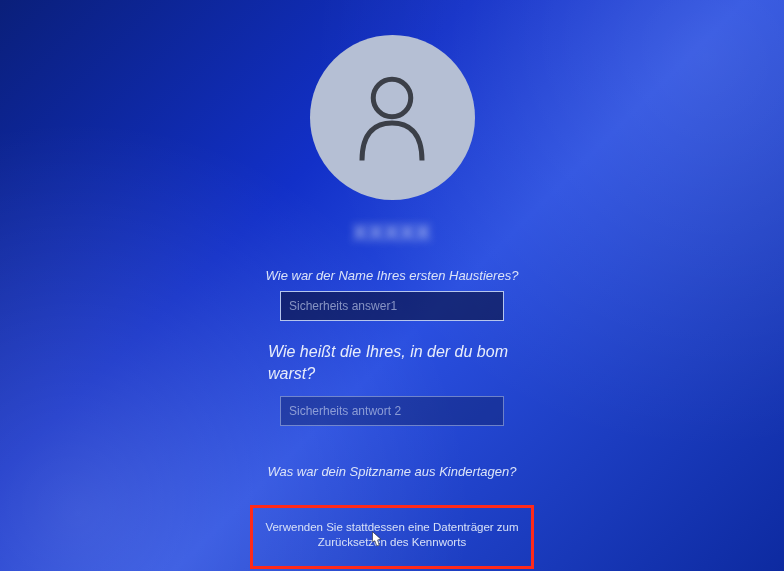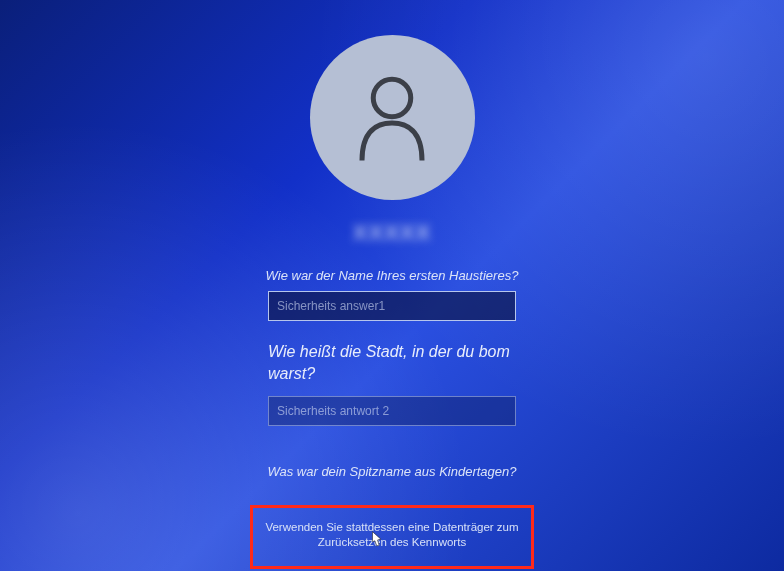--- a/index.html
+++ b/index.html
@@ -54,21 +54,21 @@
     color: #e8edfb;
     text-align: left;
     width: 248px;
     line-height: 1.35;
     margin-top: 14px;
     margin-bottom: 12px;
     align-self: center;
   }
   .field-row {
     position: relative;
-    width: 248px;
+    width: 224px;
     margin-bottom: 6px;
   }
   .answer-input {
     width: 100%;
     height: 30px;
     background: rgba(10, 20, 70, 0.35);
     border: 1px solid rgba(180, 195, 235, 0.55);
     color: #e6ecff;
     font-size: 12px;
     padding: 0 30px 0 8px;
@@ -133,21 +133,21 @@
     </svg>
   </div>
 
   <div class="username">XXXXX</div>
 
   <div class="question">Wie war der Name Ihres ersten Haustieres?</div>
   <div class="field-row">
     <input class="answer-input focused" type="text" placeholder="Sicherheits answer1" style="">
   </div>
 
-  <div class="question big">Wie heißt die Stadt, in der du bom warst?</div>
+  <div class="question big">Wie heißt die Ihres, in der du bom warst?</div>
   <div class="field-row">
     <input class="answer-input" type="text" placeholder="Sicherheits antwort 2" style="">
   </div>
 
   <div class="question q3-block">Was war dein Spitzname aus Kindertagen?</div>
 
   <div class="reset-link-box">
     <span class="reset-link">Verwenden Sie stattdessen eine Datenträger zum Zurücksetzen des Kennworts</span>
     <svg class="cursor-icon" viewBox="0 0 24 24">
       <path d="M9 2 L9 14 L12 13 L14 19 L17 18 L15 12 L19 11 Z" fill="#ffffff" stroke="#222" stroke-width="0.7"></path>

